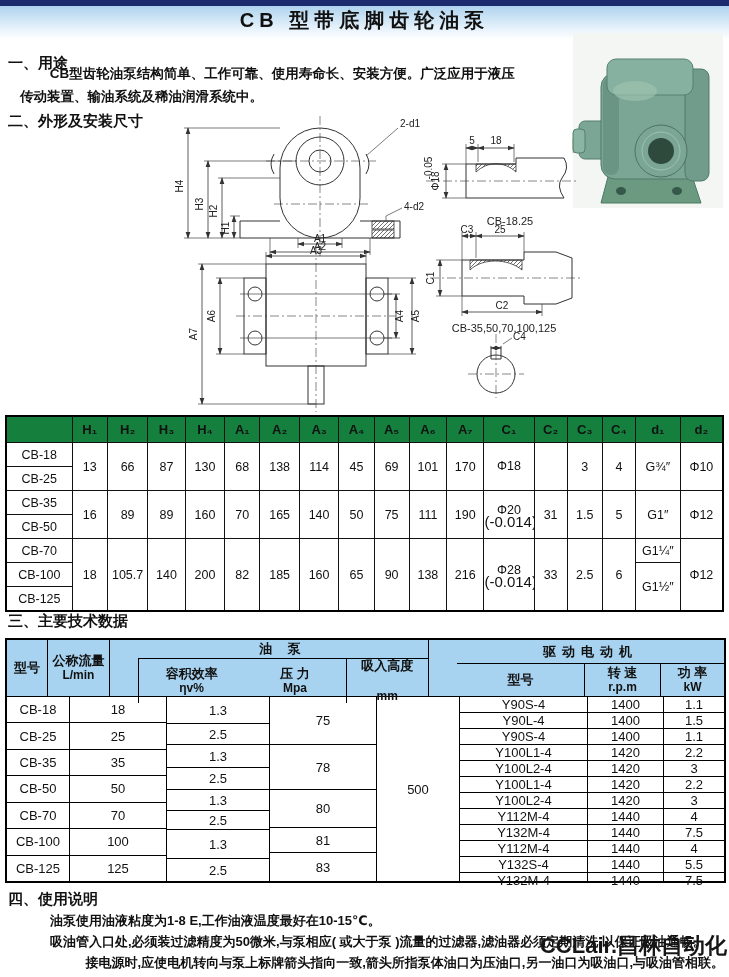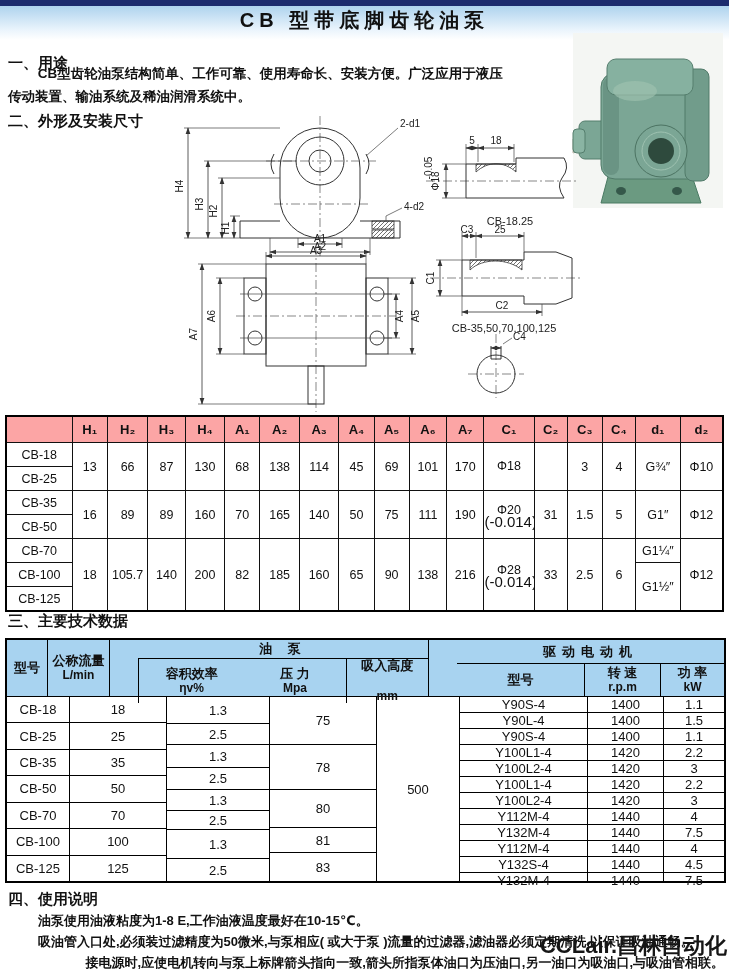--- a/index.html
+++ b/index.html
@@ -20,21 +20,21 @@
   .ln{stroke:#333;stroke-width:1;fill:none;}
   .thin{stroke:#444;stroke-width:0.7;fill:none;}
   .cl{stroke:#555;stroke-width:0.7;fill:none;stroke-dasharray:9 3 2 3;}
   .dim{stroke:#333;stroke-width:0.8;fill:none;}
   .cap{font-size:11px;}
   
   table.dimt{position:absolute;left:5px;top:415px;width:719px;border-collapse:collapse;
              table-layout:fixed;font-size:12.5px;}
   table.dimt th,table.dimt td{border:1px solid #111;text-align:center;padding:0;height:23px;
              overflow:hidden;}
-  table.dimt th{background:#fca5a5;font-weight:bold;height:25px;font-size:13px;}
+  table.dimt th{background:#15803d;font-weight:bold;height:25px;font-size:13px;}
   table.dimt{border:2px solid #000;}
   table.dimt td.model{font-size:12.5px;}
   .tol{display:block;font-size:15px;line-height:9px;}
   .c1main{display:block;line-height:13px;}
   
   .tt{position:absolute;left:5px;top:638px;width:717px;border:2px solid #000;font-size:13px;}
   .tt-head{display:flex;height:56px;background:#a8d3f0;border-bottom:1px solid #000;font-weight:bold;}
   .tt-body{display:flex;height:184px;}
   .col{display:flex;flex-direction:column;}
   .bl{border-left:1px solid #000;}
@@ -47,21 +47,21 @@
   .w-model{width:62px;}.w-flow{width:96px;}.w-press{width:102px;}.w-eff{width:106px;}
   .w-suc{width:82px;gap:16px;}.w-mmodel{width:127px;}.w-speed{width:75px;}.w-power{width:63px;}
   .th-stack{display:flex;flex-direction:column;align-items:center;justify-content:center;line-height:15px;}
   .grp{display:flex;flex-direction:column;padding-left:28px;}
   .grp-label{height:24px;display:flex;align-items:center;justify-content:center;
              border-bottom:1px solid #000;letter-spacing:6px;box-sizing:border-box;}
   .grp-subs{display:flex;flex:1;}
   .sub{display:flex;flex-direction:column;align-items:center;justify-content:center;line-height:14px;}
   .unit{font-size:12px;}
   
-  .s4line{display:block;}
+  .s4line{display:block;margin-left:12px;}
   .watermark{position:absolute;right:2px;top:931px;font-size:22px;font-weight:bold;
              color:#161616;letter-spacing:0px;white-space:nowrap;}
 </style>
 </head>
 <body>
 
 <div class="page">
   <div class="navy-strip"></div>
   <div class="blue-band"></div>
   <div class="title">CB 型带底脚齿轮油泵</div>
@@ -470,21 +470,21 @@
         <div class="cell">1.1</div>
         <div class="cell">1.5</div>
         <div class="cell">1.1</div>
         <div class="cell">2.2</div>
         <div class="cell">3</div>
         <div class="cell">2.2</div>
         <div class="cell">3</div>
         <div class="cell">4</div>
         <div class="cell">7.5</div>
         <div class="cell">4</div>
-        <div class="cell">4.5</div>
+        <div class="cell">5.5</div>
         <div class="cell">7.5</div>
       </div>
     </div>
   </div>
 
   <div class="sec-head" style="left:8px;top:890px;">四、使用说明</div>
   <div class="body-text" style="left:8px;top:910px;width:716px;font-size:13px;line-height:21px;">
     <span class="s4line" style="padding-left:30px;">油泵使用油液粘度为1-8 E,工作油液温度最好在10-15℃。</span>
     <span class="s4line" style="padding-left:30px;">吸油管入口处,必须装过滤精度为50微米,与泵相应( 或大于泵 )流量的过滤器,滤油器必须定期清洗,以保证吸油通畅。</span>
     <span class="s4line" style="padding-left:30px;text-align:right;">接电源时,应使电机转向与泵上标牌箭头指向一致,箭头所指泵体油口为压油口,另一油口为吸油口,与吸油管相联。</span>

